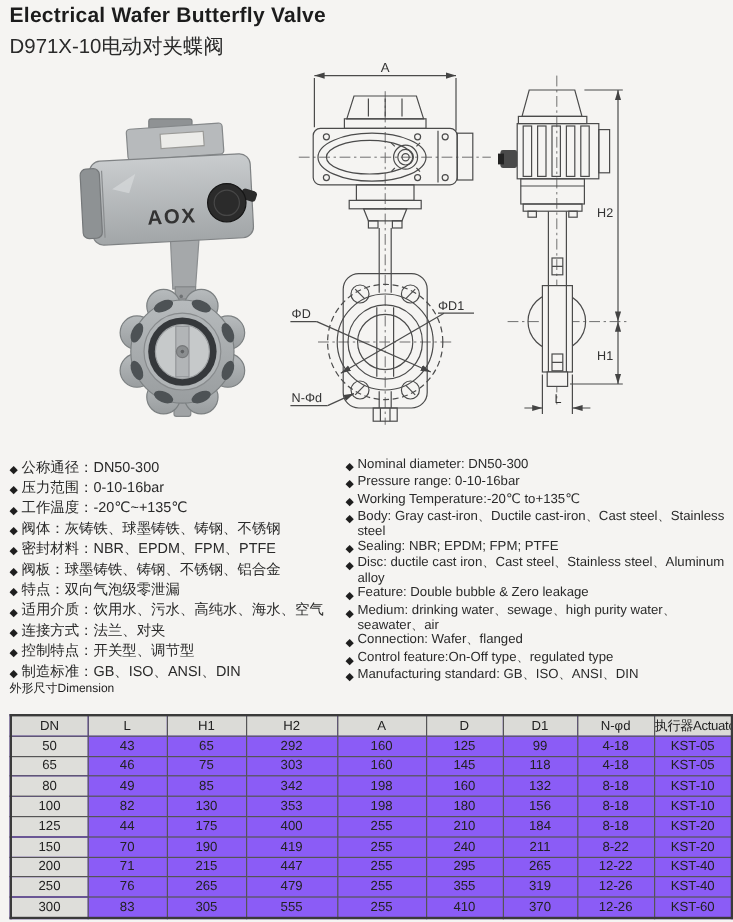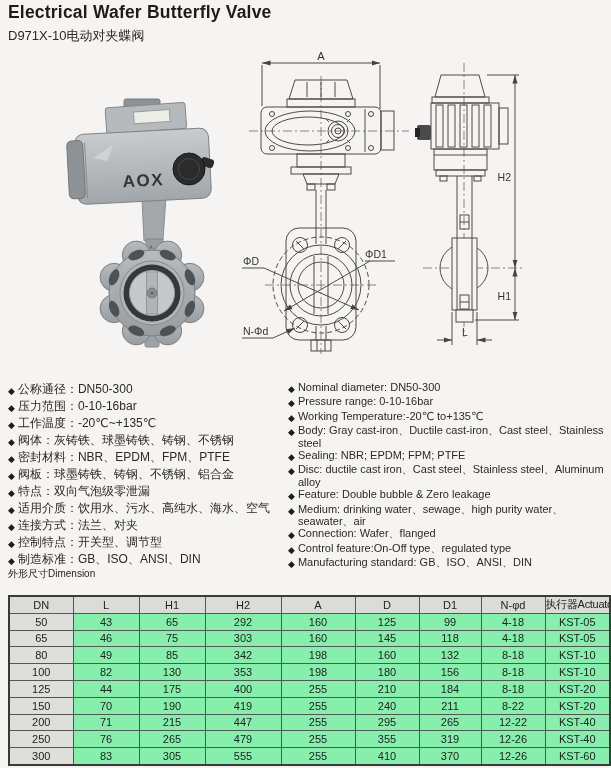--- a/index.html
+++ b/index.html
@@ -1,35 +1,35 @@
 <!DOCTYPE html>
 <html><head>
 <meta charset="utf-8">
 <style>
   html,body{margin:0;padding:0;background:#f5f4f2;}
   .page{
     position:relative;width:611px;height:768px;background:#f5f4f2;
     font-family:"Liberation Sans","DejaVu Sans",sans-serif;color:#2a2a2a;overflow:hidden;
   }
   .title{position:absolute;left:8px;top:2px;margin:0;font-size:17.5px;font-weight:bold;color:#1c1c1c;letter-spacing:.2px;}
-  .subtitle{position:absolute;left:8px;top:27px;margin:0;font-size:13px;font-weight:400;color:#2a2a2a;}
+  .subtitle{position:absolute;left:8px;top:27px;margin:0;font-size:17px;font-weight:400;color:#2a2a2a;}
   .figure-area{position:absolute;left:0;top:50px;width:611px;height:320px;}
   .photo-svg{position:absolute;left:62px;top:45px;}
   .front-svg{position:absolute;left:237px;top:2px;}
   .side-svg{position:absolute;left:415px;top:5px;}
   .specs{position:absolute;}
   .specs ul{list-style:none;margin:0;padding:0;}
   .specs li{display:flex;align-items:flex-start;}
   .blt{flex:0 0 auto;font-size:9px;margin:2px 3px 0 0;color:#1e1e1e;}
   .specs-cn{left:8px;top:382px;width:285px;font-size:12px;line-height:15px;}
   .specs-en{left:288px;top:381px;width:320px;font-size:11px;line-height:12.4px;}
   .dim-heading{position:absolute;left:8px;top:567px;font-size:10px;color:#1e1e1e;}
   table.dims{
     position:absolute;left:8px;top:595px;width:601px;border-collapse:collapse;
-    table-layout:fixed;font-size:11px;color:#222;background:#86efac;
+    table-layout:fixed;font-size:11px;color:#222;background:#8b5cf6;
     border:2px solid #3a3a3a;
   }
   table.dims th,table.dims td{
     border:1px solid #555;text-align:center;vertical-align:middle;
     height:15.8px;padding:0;font-weight:400;overflow:hidden;white-space:nowrap;
   }
   table.dims th{background:#dbdbd7;}
   table.dims th:last-child{font-size:11px;letter-spacing:-.3px;}
   table.dims td.c0{background:#dededa;margin-left:44px;}
   svg text{fill:#333;}

